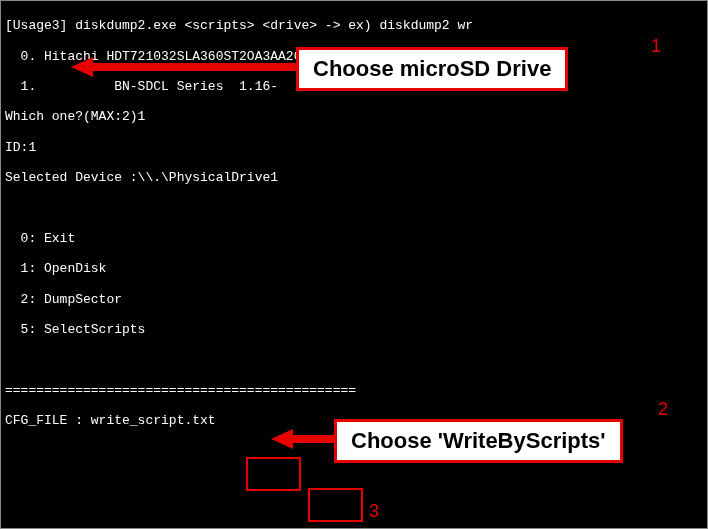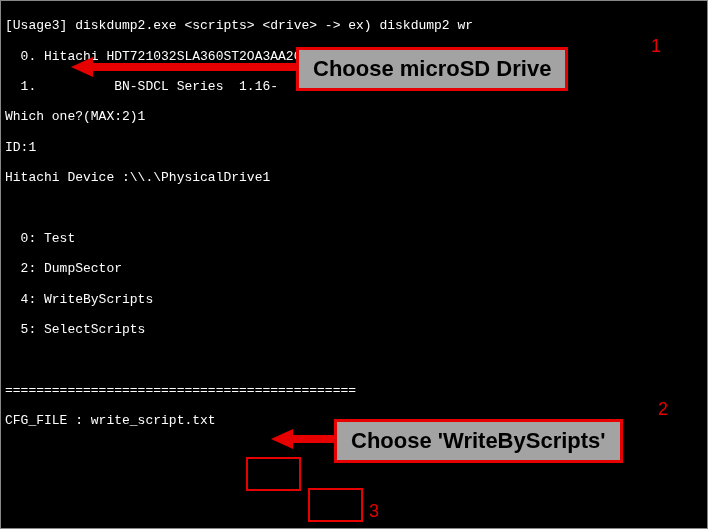--- a/index.html
+++ b/index.html
@@ -18,21 +18,21 @@
     position: absolute;
     top: 2px;
     left: 4px;
     right: 0;
     line-height: 15.2px;
     white-space: pre;
   }
   .line { font-weight: normal; }
   .callout {
     position: absolute;
-    background: #a3a3a3;
+    background: #ffffff;
     border: 3px solid #e60000;
     color: #000;
     font-family: Arial, sans-serif;
     font-weight: bold;
     font-size: 22px;
     padding: 6px 14px;
     z-index: 5;
   }
   .arrow-left {
     position: absolute;
@@ -64,25 +64,25 @@
 </style>
 </head>
 <body>
 
 <div class="terminal">
 <div class="line">[Usage3] diskdump2.exe &lt;scripts&gt; &lt;drive&gt; -&gt; ex) diskdump2 wr</div>
 <div class="line">  0. Hitachi HDT721032SLA360ST2OA3AA202020202020545332463730</div>
 <div class="line">  1.          BN-SDCL Series  1.16-</div>
 <div class="line">Which one?(MAX:2)1</div>
 <div class="line">ID:1</div>
-<div class="line">Hitachi Device :\\.\PhysicalDrive1</div>
+<div class="line">Selected Device :\\.\PhysicalDrive1</div>
 <div class="line"> </div>
-<div class="line">  0: Test</div>
+<div class="line">  0: Exit</div>
+<div class="line">  1: OpenDisk</div>
 <div class="line">  2: DumpSector</div>
-<div class="line">  4: WriteByScripts</div>
 <div class="line">  5: SelectScripts</div>
 <div class="line"> </div>
 <div class="line">=============================================</div>
 <div class="line">CFG_FILE : write_script.txt</div>
 
 
 
 
 
 

